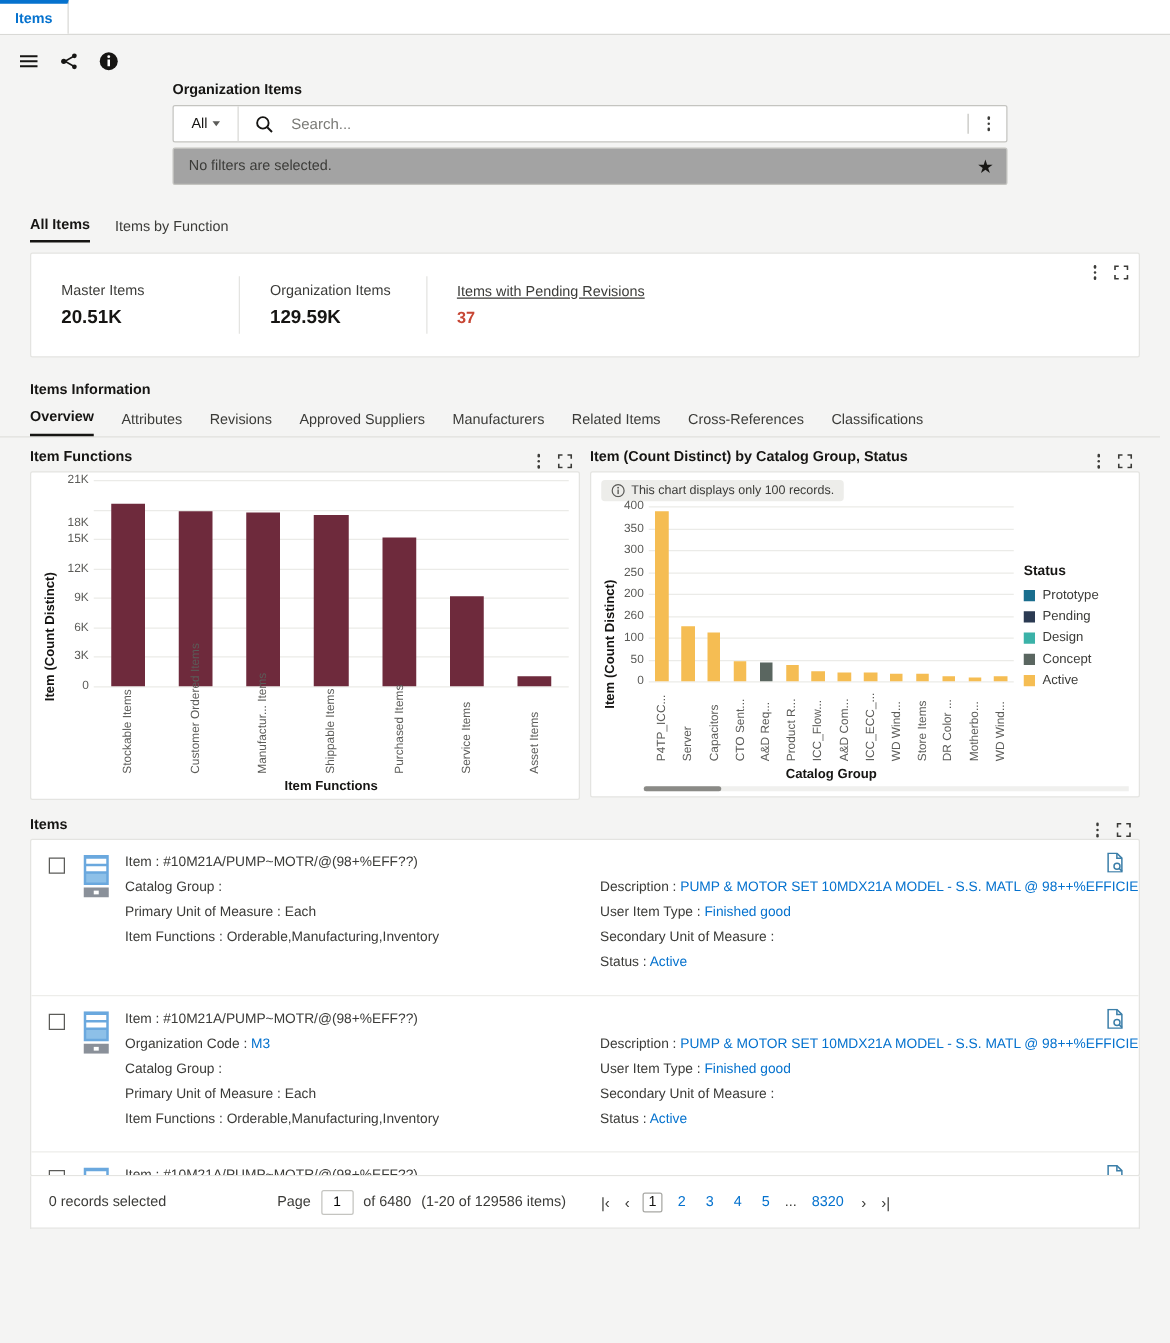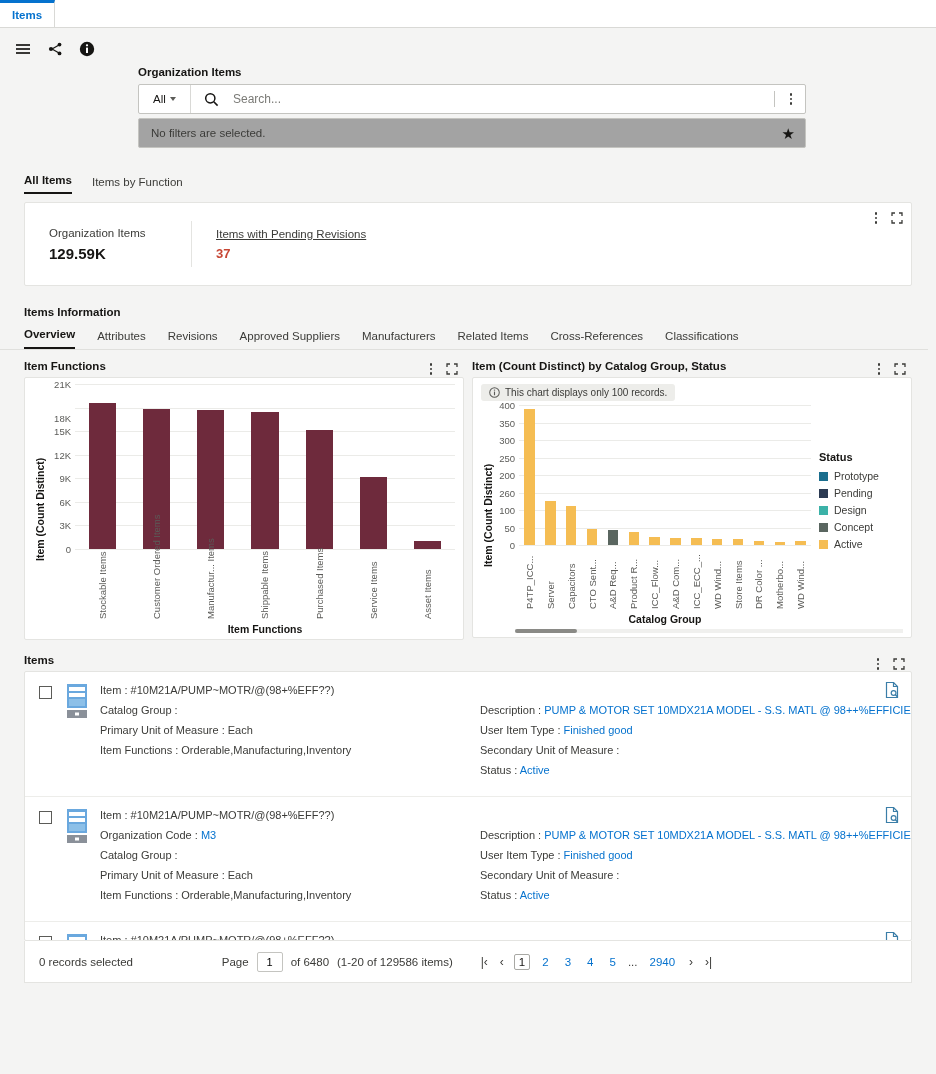--- a/index.html
+++ b/index.html
@@ -284,20 +284,24 @@
             <g stroke="#3b3b38" stroke-width="1.3" fill="none">
               <path d="M1 4V1h3"></path>
               <path d="M11 4V1H8"></path>
               <path d="M1 8v3h3"></path>
               <path d="M11 8v3H8"></path>
             </g>
           </svg>
       </span>
     </div>
     <div class="kpis">
+      <div class="kpi">
+        <div class="kpi-label">Master Items</div>
+        <div class="kpi-value">20.51K</div>
+      </div>
       <div class="kpi">
         <div class="kpi-label">Organization Items</div>
         <div class="kpi-value">129.59K</div>
       </div>
       <div class="kpi">
         <div class="kpi-label link">Items with Pending Revisions</div>
         <div class="kpi-value alert">37</div>
       </div>
     </div>
   </div>
@@ -703,20 +707,20 @@
         <span class="pg-meta">(1-20 of 129586 items)</span>
         <span style="width:10px"></span>
         <span class="pg-arrow">|‹</span>
         <span class="pg-arrow">‹</span>
         <span class="pg-num cur">1</span>
         <span class="pg-num">2</span>
         <span class="pg-num">3</span>
         <span class="pg-num">4</span>
         <span class="pg-num">5</span>
         <span class="pg-ell">...</span>
-        <span class="pg-num">2940</span>
+        <span class="pg-num">8320</span>
         <span class="pg-arrow">›</span>
         <span class="pg-arrow">›|</span>
       </div>
     </div>
   </div>
 
 </div>
 
 </body></html>

